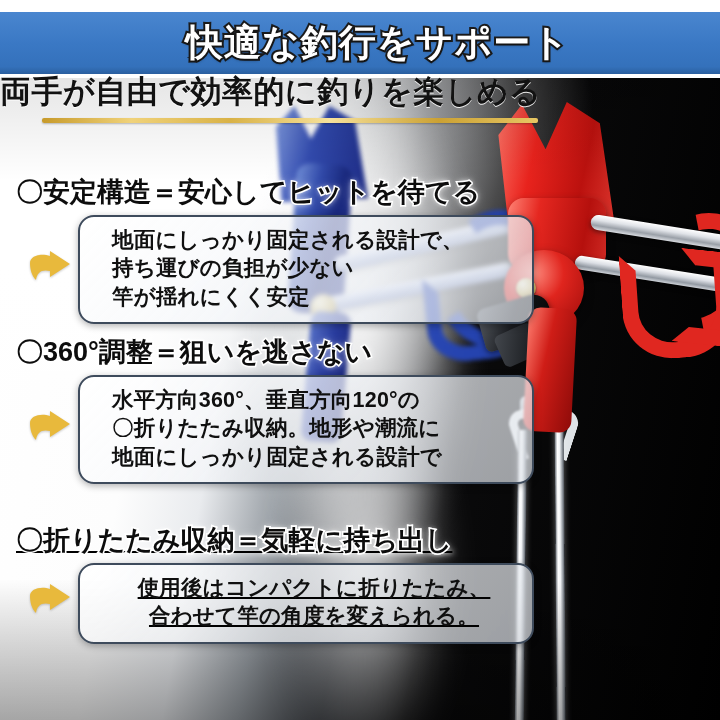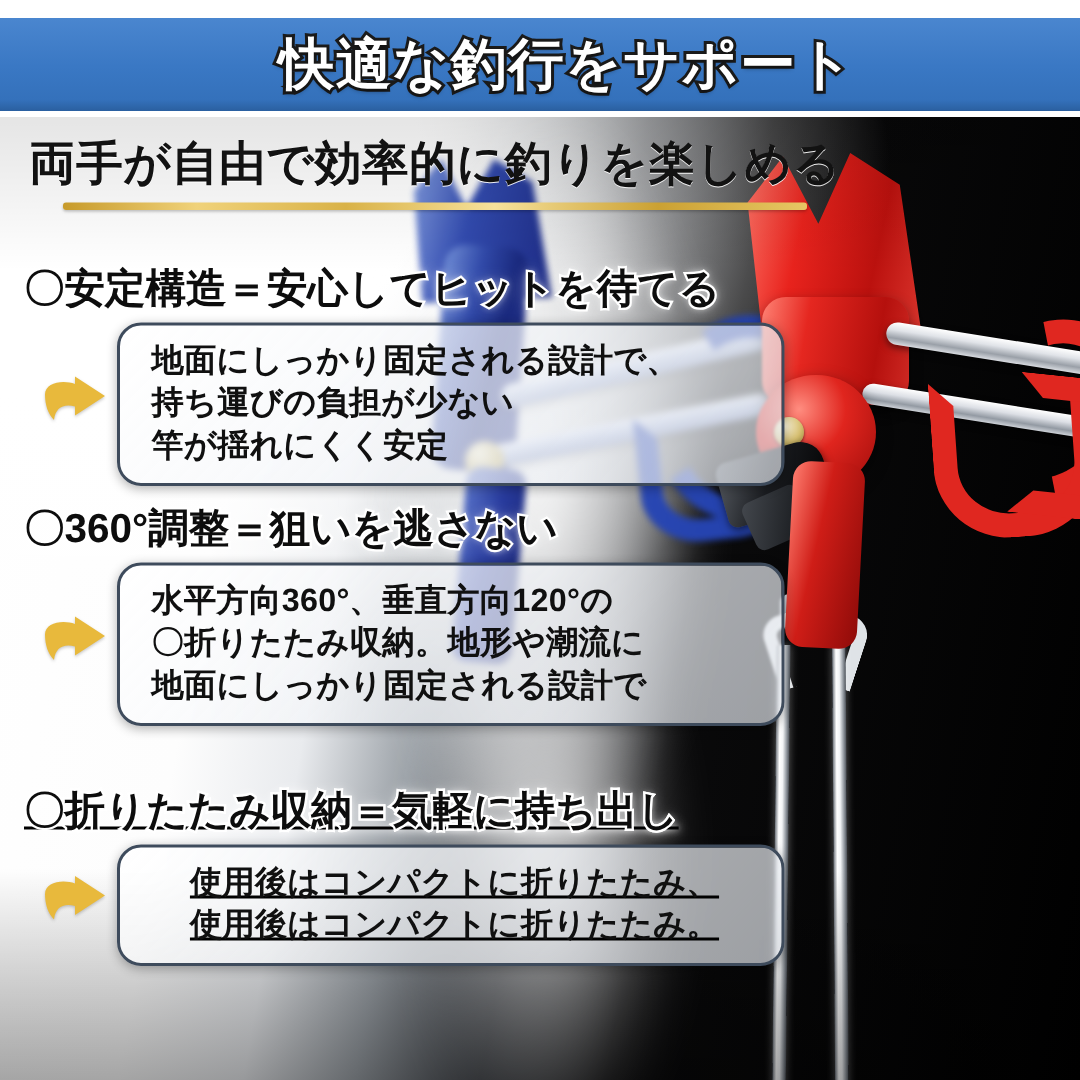--- a/index.html
+++ b/index.html
@@ -107,21 +107,21 @@
 
   
   .banner{position:absolute;left:0;top:12px;width:720px;height:62px;
       background:linear-gradient(180deg,#4a86cf 0%,#3a78c4 52%,#3471bb 88%,#2a5f9f 100%);
       display:flex;align-items:center;justify-content:center;}
   .banner-title{font-size:37px;font-weight:700;color:#ffffff;letter-spacing:1px;
       -webkit-text-stroke:4px #1b1b1b;paint-order:stroke fill;
       text-shadow:0 2px 3px rgba(0,0,0,.35);white-space:nowrap;margin-left:36px;}
 
   
-  .subtitle-wrap{position:absolute;left:0;top:88px;width:580px;text-align:center;z-index:6;}
+  .subtitle-wrap{position:absolute;left:0;top:71px;width:580px;text-align:left;z-index:6;}
   .subtitle{display:inline-block;font-size:31px;font-weight:700;color:#121212;
       letter-spacing:.5px;white-space:nowrap;
       text-shadow:0 1px 0 rgba(255,255,255,.9);}
   .sub-underline{display:block;margin:5px auto 0;width:496px;height:5px;border-radius:2px;
       background:linear-gradient(90deg,#c79a2a 0%,#f0d27a 18%,#d9b247 38%,#f6e19b 58%,#cba133 80%,#e7c764 100%);
       box-shadow:0 1px 2px rgba(0,0,0,.25);}
 
   
   .feat{position:absolute;z-index:5;}
   .feat-head{font-size:27px;font-weight:700;white-space:nowrap;line-height:1.1;
@@ -129,21 +129,21 @@
   .feat-head.mixed{color:#0d0d0d;-webkit-text-stroke:3px #ffffff;paint-order:stroke fill;
       text-shadow:0 0 5px rgba(255,255,255,.95),0 0 10px rgba(255,255,255,.7);}
 
   .feat-row{display:flex;align-items:center;margin-top:7px;}
   .arrow{flex:0 0 auto;width:46px;height:40px;position:relative;margin-right:6px;margin-left:10px;}
   .arrow svg{display:block;width:46px;height:40px;
       filter:drop-shadow(0 1px 1px rgba(0,0,0,.22));}
 
   .bubble{position:relative;border:2px solid #3e4b5c;border-radius:16px;
       background:linear-gradient(135deg,rgba(255,255,255,.80) 0%,rgba(244,246,249,.72) 45%,rgba(228,232,238,.68) 100%);
-      padding:9px 16px 11px 21px;box-shadow:0 2px 7px rgba(0,0,0,.30);
+      padding:9px 16px 11px 32px;box-shadow:0 2px 7px rgba(0,0,0,.30);
       backdrop-filter:blur(1px);}
   .bubble p{margin:0;font-size:21.5px;font-weight:700;color:#101010;line-height:1.33;
       white-space:nowrap;letter-spacing:.2px;}
 
   
   #feat1{left:16px;top:158px;margin-top:20px;}
   #feat2{left:16px;top:338px;}
   #feat3{left:16px;top:526px;text-decoration:underline;}
   #feat1 .bubble{width:404px;}
   #feat2 .bubble{width:404px;}
@@ -238,18 +238,18 @@
   <div class="feat" id="feat3">
     <div class="feat-head mixed">〇折りたたみ収納＝気軽に持ち出し</div>
     <div class="feat-row">
       <span class="arrow">
         <svg viewBox="0 0 46 40" xmlns="http://www.w3.org/2000/svg">
           <path d="M4 13 C4 5, 16 3, 24 6 L24 1 L44 14 L24 27 L24 21 C16 19, 11 22, 10 30 C6 26, 4 20, 4 13 Z" fill="#e8b93c"></path>
         </svg>
       </span>
       <div class="bubble">
         <p>使用後はコンパクトに折りたたみ、</p>
-        <p>使用後はコンパクトに折りたたみ。</p>
+        <p>合わせて竿の角度を変えられる。</p>
       </div>
     </div>
   </div>
 
 </div>
 
 </body></html>

